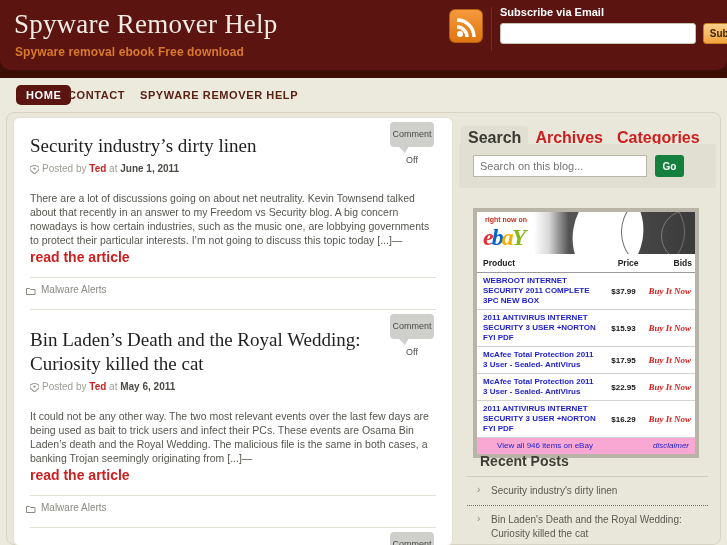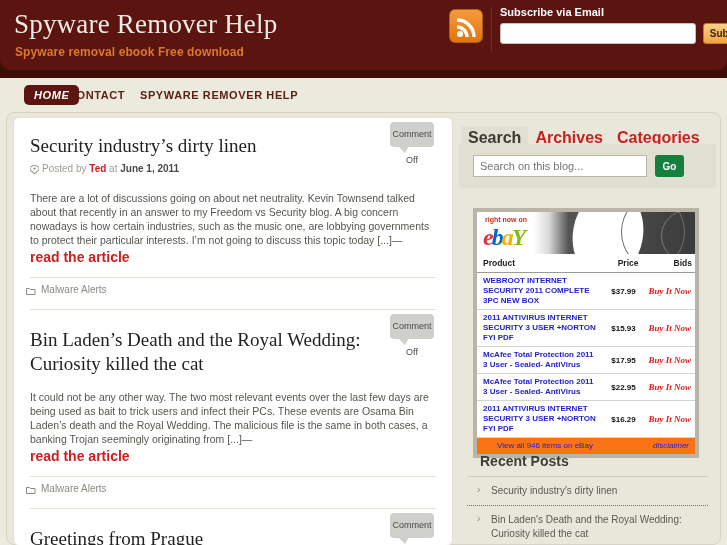--- a/index.html
+++ b/index.html
@@ -232,21 +232,21 @@
     border-bottom: 1px solid #d3d3d3; vertical-align: middle;
   }
   #ebay-table td.c-name { color: #2222cc; font-weight: bold; line-height: 10px; width: 122px; }
   #ebay-table td.c-price { color: #111; text-align: center; font-weight: bold; width: 38px; white-space: nowrap; }
   #ebay-table td.c-bids { text-align: center; width: 52px; }
   .buyitnow {
     font-family: "Liberation Serif", serif; font-style: italic;
     font-weight: bold; font-size: 9px; color: #d92121; white-space: nowrap;
   }
   #ebay-footer {
-    width: 218px; background: #f97316; padding: 3px 6px 4px 6px;
+    width: 218px; background: #f9a8d4; padding: 3px 6px 4px 6px;
     font-size: 8px; overflow: hidden;
   }
   #ebay-viewall { float: left; color: #2222cc; cursor: pointer; padding-left: 14px; }
   #ebay-disclaimer { float: right; color: #2222cc; font-style: italic; cursor: pointer; }
 
   
   #recent-posts {
     position: absolute; left: 0; top: 336px; width: 257px;
   }
   #rp-title {
@@ -286,21 +286,21 @@
       <div id="subscribe-divider"></div>
       <div id="subscribe-label">Subscribe via Email</div>
       <input id="subscribe-input" type="text" placeholder="" style="">
       <button id="subscribe-btn">Subscribe</button>
     </div>
 
   </div>
 </div>
 
 <div id="nav">
-  <div class="nav-item active" style="left:24px;font-style:italic;">HOME</div>
+  <div class="nav-item active" style="left:16px;">HOME</div>
   <div class="nav-item" style="left:58px;">CONTACT</div>
   <div class="nav-item" style="left:130px;">SPYWARE REMOVER HELP</div>
 </div>
 
 <div id="canvas">
 
   <div id="content">
 
     <div class="post" style="padding-top:16px;">
       <div class="comment-badge">
@@ -335,20 +335,31 @@
     <div class="post-sep"></div>
 
     <div class="post" style="padding-top:18px;">
       <div class="comment-badge">
         <div class="bubble">
           <span>Comment</span>
         </div>
         <div class="comment-off">Off</div>
       </div>
       <div class="post-title">Bin Laden’s Death and the Royal Wedding: Curiosity killed the cat</div>
+      <div class="post-meta">
+        <span class="pin-icon">
+          <svg width="9" height="9" viewBox="0 0 9 9">
+              <path d="M4.5 0 L9 2 L9 5 L4.5 9 L0 5 L0 2 Z" fill="none" stroke="#9d9d95" stroke-width="1.1"></path>
+              <circle cx="4.5" cy="3.6" r="1.2" fill="#9d9d95"></circle>
+            </svg>
+        </span><span>Posted by</span>
+        <span class="author">Ted</span>
+        <span>at</span>
+        <span class="date">May 6, 2011</span>
+      </div>
       <div class="post-body">It could not be any other way. The two most relevant events over the last few days are being used as bait to trick users and infect their PCs. These events are Osama Bin Laden’s death and the Royal Wedding. The malicious file is the same in both cases, a banking Trojan seemingly originating from [...]—</div>
       <div class="read-more">read the article</div>
     </div>
     <div class="post-sep"></div>
     <div class="post-cats">
       <span class="folder-icon">
         <svg width="10" height="8" viewBox="0 0 10 8">
             <path d="M0.5 1.5 h3 l1 1 h4.5 v5 h-8.5 z" fill="none" stroke="#8a8a82" stroke-width="1"></path>
           </svg>
       </span><span>Malware Alerts</span>

